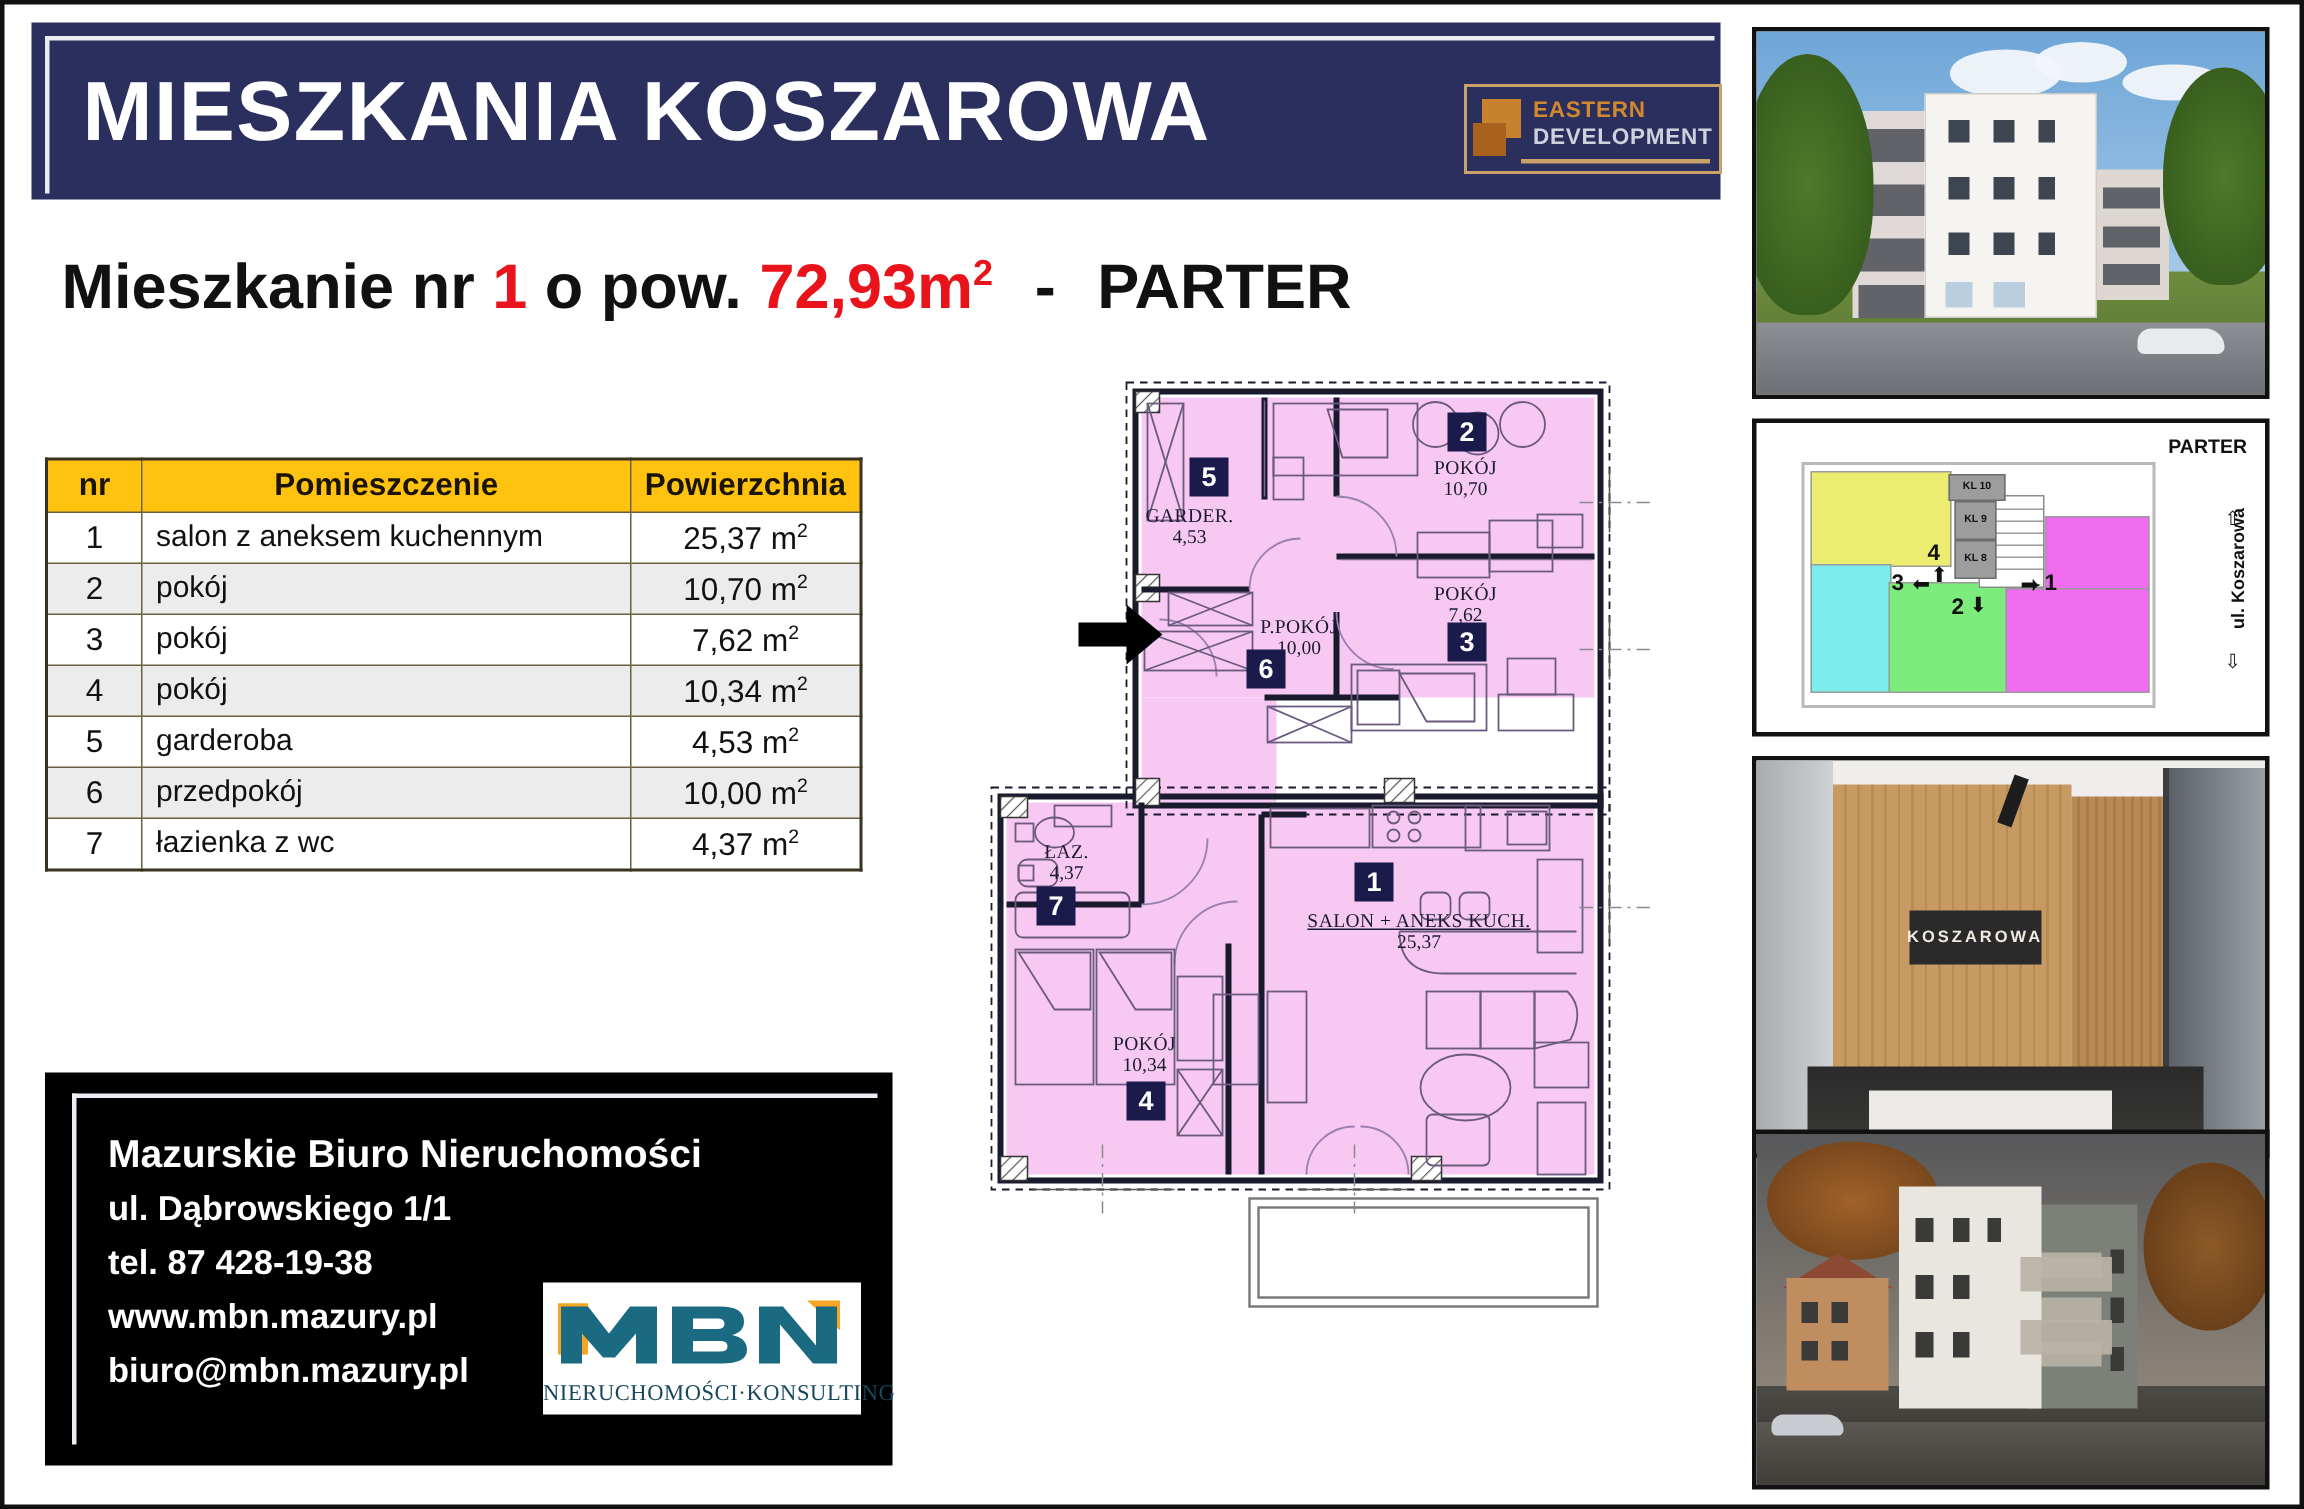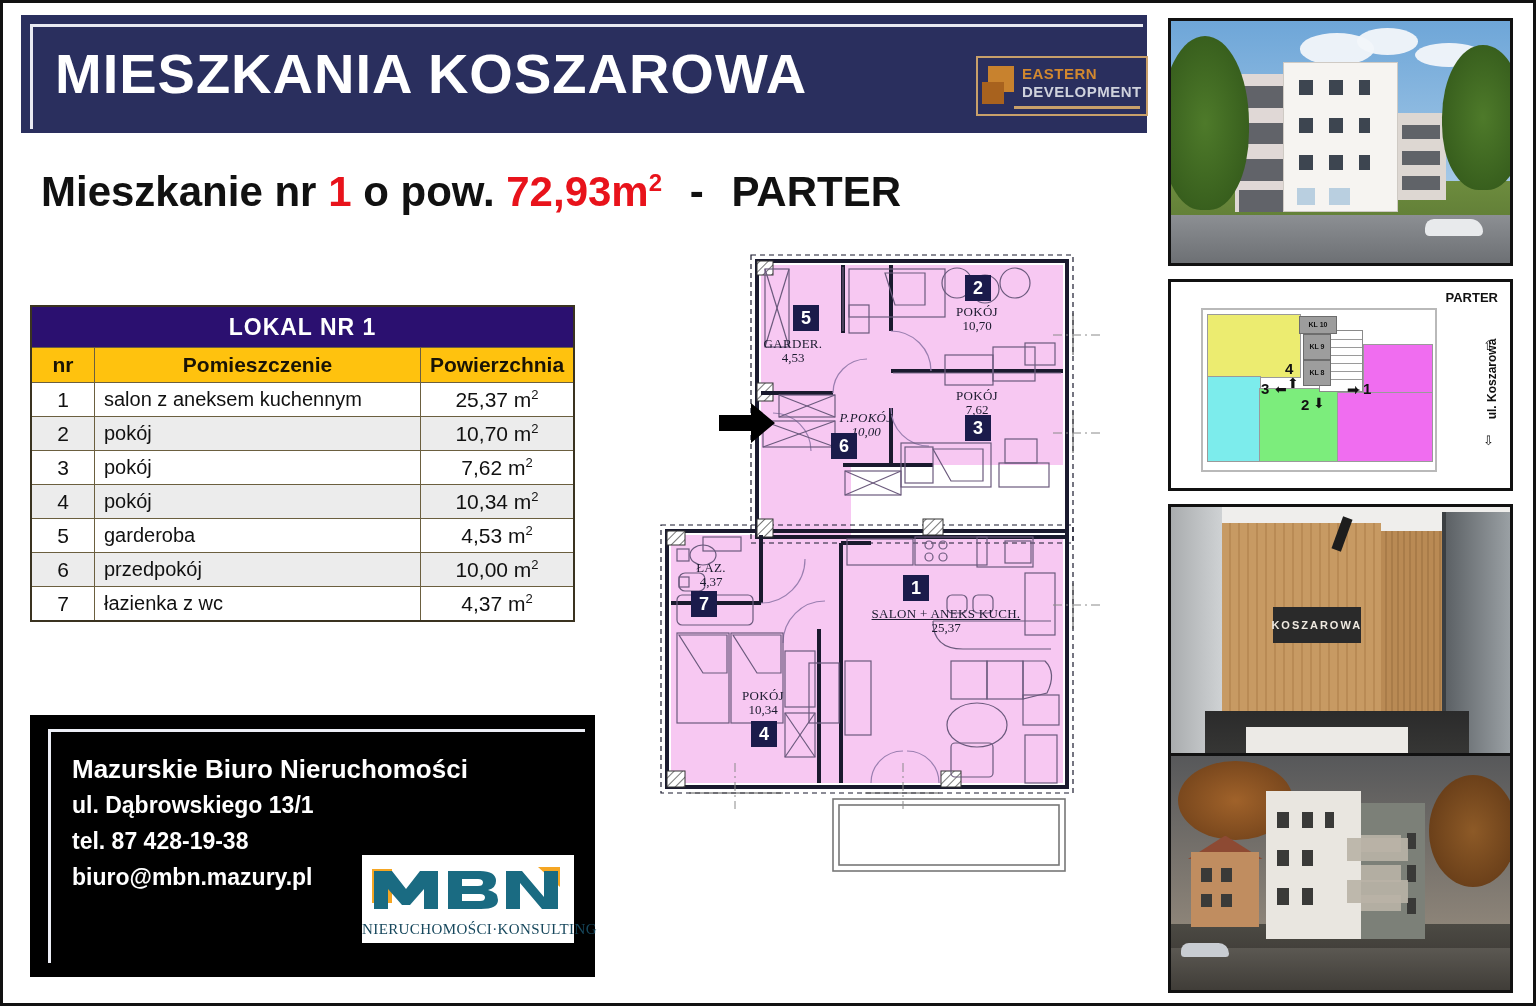--- a/index.html
+++ b/index.html
@@ -169,23 +169,20 @@
   <div id="subtitle"><span>Mieszkanie nr</span>
     <span class="red">1</span>
     <span>o pow.</span>
     <span class="red">72,93</span><span class="red">m</span><sup class="red">2</sup><span class="sp"></span>
     <span>-</span><span class="sp"></span>
     <span>PARTER</span></div>
 
   <table id="room-table">
     <tbody id="tbl-body">
         <tr>
-          <td class="tbl-title" colspan="3">LOKAL  NR  1</td>
-        </tr>
-        <tr>
           <th class="tbl-head">nr</th>
           <th class="tbl-head">Pomieszczenie</th>
           <th class="tbl-head">Powierzchnia</th>
         </tr>
         <tr class="">
           <td class="c-nr">1</td>
           <td class="c-name">salon z aneksem kuchennym</td>
           <td class="c-area">25,37 m<sup>2</sup></td>
         </tr>
         <tr class="alt">
@@ -218,22 +215,23 @@
           <td class="c-name">łazienka z wc</td>
           <td class="c-area">4,37 m<sup>2</sup></td>
         </tr>
       </tbody>
   </table>
 
   <div id="contact">
     <div id="contact-inner"></div>
     <div id="contact-lines">
       <div class="big">Mazurskie Biuro Nieruchomości</div>
-      <div>ul. Dąbrowskiego 13/1</div>
+      <div>ul. Dąbrowskiego 1/1</div>
       <div>tel. 87 428-19-38</div>
+      <div>www.mbn.mazury.pl</div>
       <div>biuro@mbn.mazury.pl</div>
     </div>
     <div id="mbn-logo">
       <svg id="mbn-letters" viewBox="0 0 212 58">
         <polygon points="10,10 30,10 30,44 10,44" fill="#f5a623"></polygon>
         <polygon points="10,10 30,10 10,44" fill="#f5a623"></polygon>
         <path d="M12,50 L12,12 L30,12 L44,30 L58,12 L76,12 L76,50 L62,50 L62,30 L48,46 L40,46 L26,30 L26,50 Z" fill="#1a6b82"></path>
         <path d="M86,12 L118,12 Q134,12 134,22 Q134,29 126,31 Q136,33 136,41 Q136,50 119,50 L86,50 Z
                  M100,20 L100,27 L116,27 Q121,27 121,23.5 Q121,20 116,20 Z
                  M100,35 L100,42 L118,42 Q123,42 123,38.5 Q123,35 118,35 Z" fill="#1a6b82"></path>
@@ -452,21 +450,21 @@
       <div class="ar">10,70</div>
     </div>
     <div class="rm-badge" style="left:332px;top:32px;">2</div>
 
     <div class="rm-label" style="left:294px;top:146px;width:100px;">
       <div class="nm">POKÓJ</div>
       <div class="ar">7,62</div>
     </div>
     <div class="rm-badge" style="left:332px;top:172px;">3</div>
 
-    <div class="rm-label" style="left:178px;top:168px;width:110px;font-style:italic;">
+    <div class="rm-label" style="left:178px;top:168px;width:110px;">
       <div class="nm">P.POKÓJ</div>
       <div class="ar">10,00</div>
     </div>
     <div class="rm-badge" style="left:198px;top:190px;">6</div>
 
     <div class="rm-label" style="left:30px;top:318px;width:96px;">
       <div class="nm">ŁAZ.</div>
       <div class="ar">4,37</div>
     </div>
     <div class="rm-badge" style="left:58px;top:348px;">7</div>

